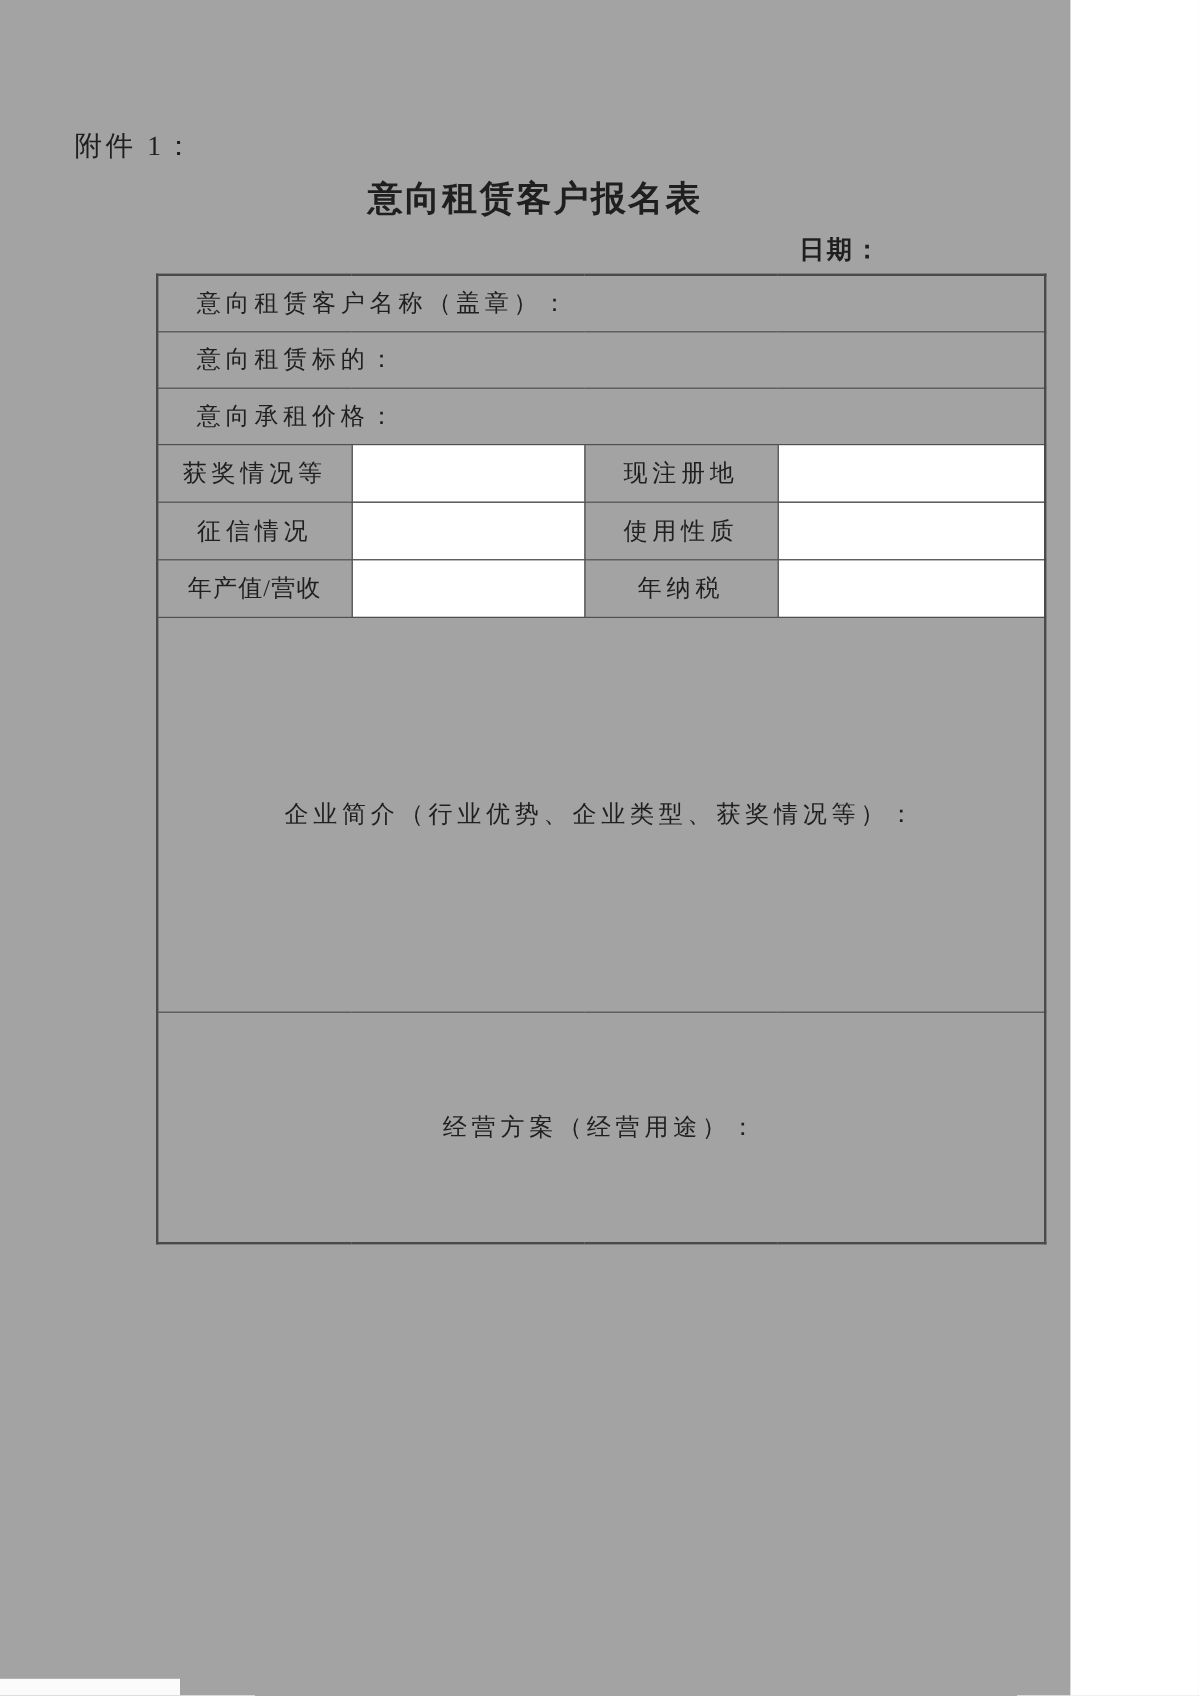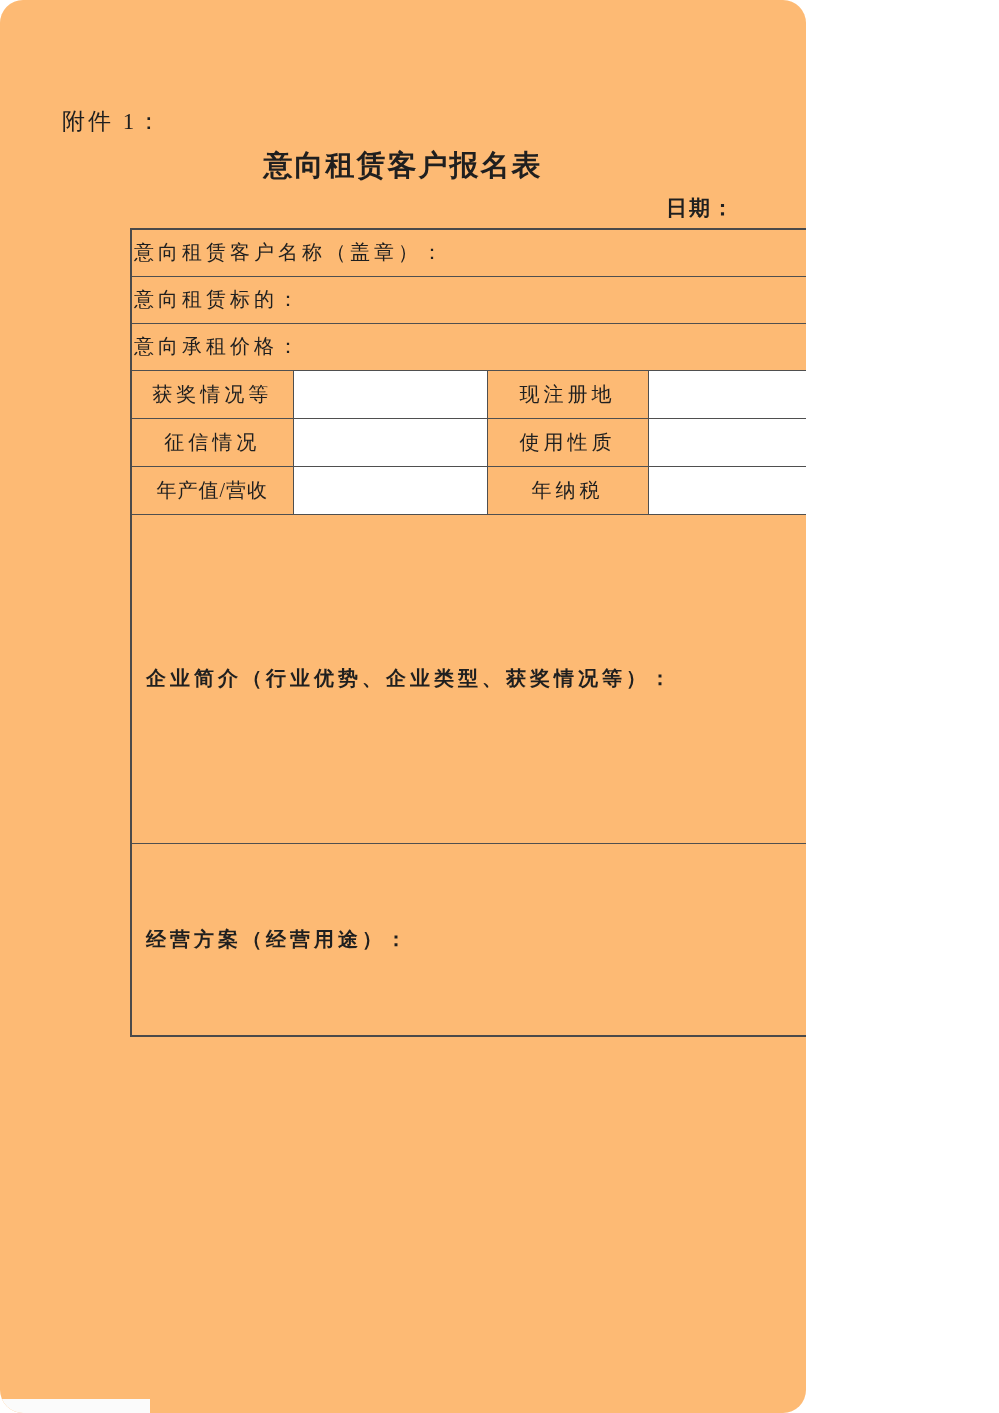--- a/index.html
+++ b/index.html
@@ -1,25 +1,24 @@
 <!DOCTYPE html>
 <html><head>
 <meta charset="utf-8">
 <style>
   * { margin: 0; padding: 0; box-sizing: border-box; }
   html, body { background: #ffffff; }
   .page {
     position: relative;
-    width: 806px;
+    width: 892px;
     height: 1413px;
-    background: #fdba74;
+    background: #a3a3a3;
     font-family: "Liberation Serif", "DejaVu Serif", serif;
     color: #1f1f1f;
     overflow: hidden;
-    border-radius: 23px;
   }
   .attachment-label {
     position: absolute;
     left: 62px;
     top: 106px;
     font-size: 23px;
     letter-spacing: 3px;
   }
   .doc-title {
     position: absolute;
@@ -51,32 +50,31 @@
     color: #1f1f1f;
   }
   table.form-table td {
     border: 1px solid #4f4f4f;
     vertical-align: middle;
     overflow: hidden;
   }
   table.form-table { border: 2px solid #4a4a4a; }
   td.full-row {
     height: 47px;
-    padding-left: 2px;
+    padding-left: 32px;
     text-align: left;
   }
   tr.grid-row td { height: 48px; }
   td.grid-label { text-align: center; }
   td.grid-label.tight { letter-spacing: 1px; margin-top: 40px; }
   td.grid-value { background: #ffffff; }
   td.section-cell {
     vertical-align: top;
-    text-align: left;
+    text-align: center;
     padding: 13px 14px;
-    font-weight: bold;
   }
   td.section-tall { height: 329px; }
   td.section-short { height: 193px; }
   .corner-artifact {
     position: absolute;
     left: 0;
     bottom: 0;
     width: 150px;
     height: 14px;
     background: #fbfbfb;

